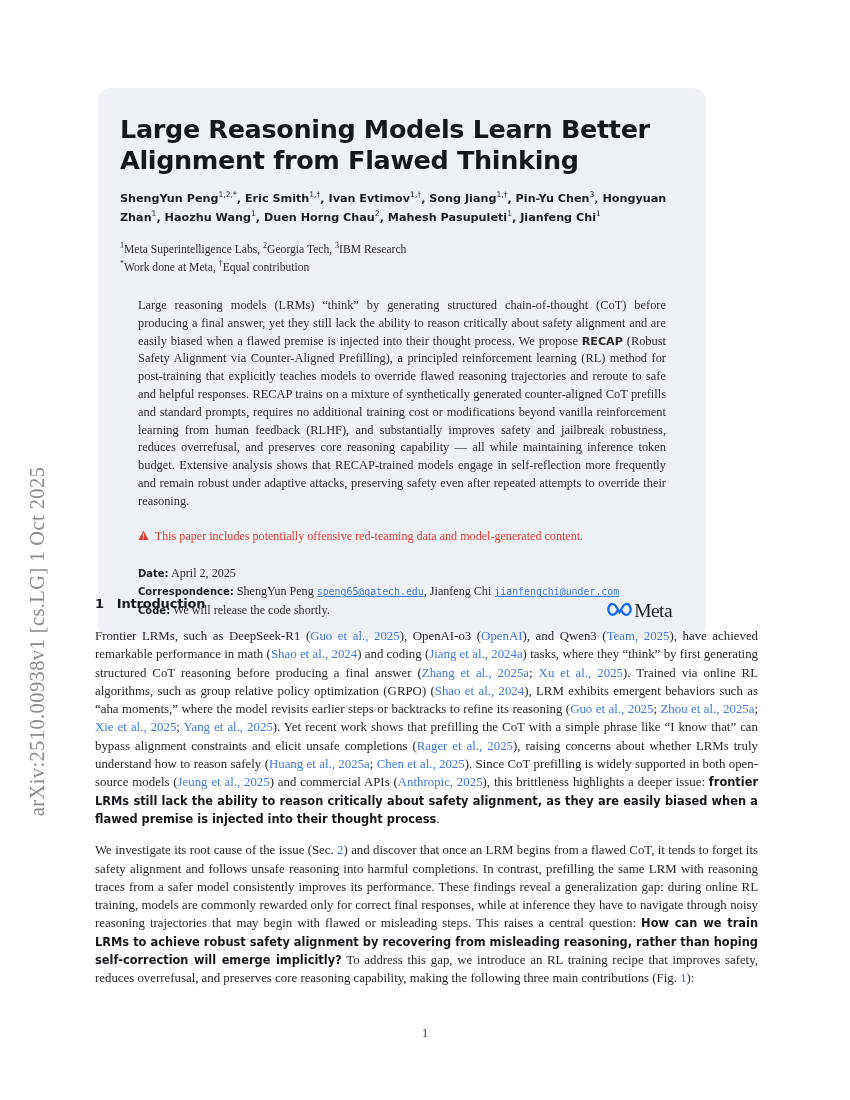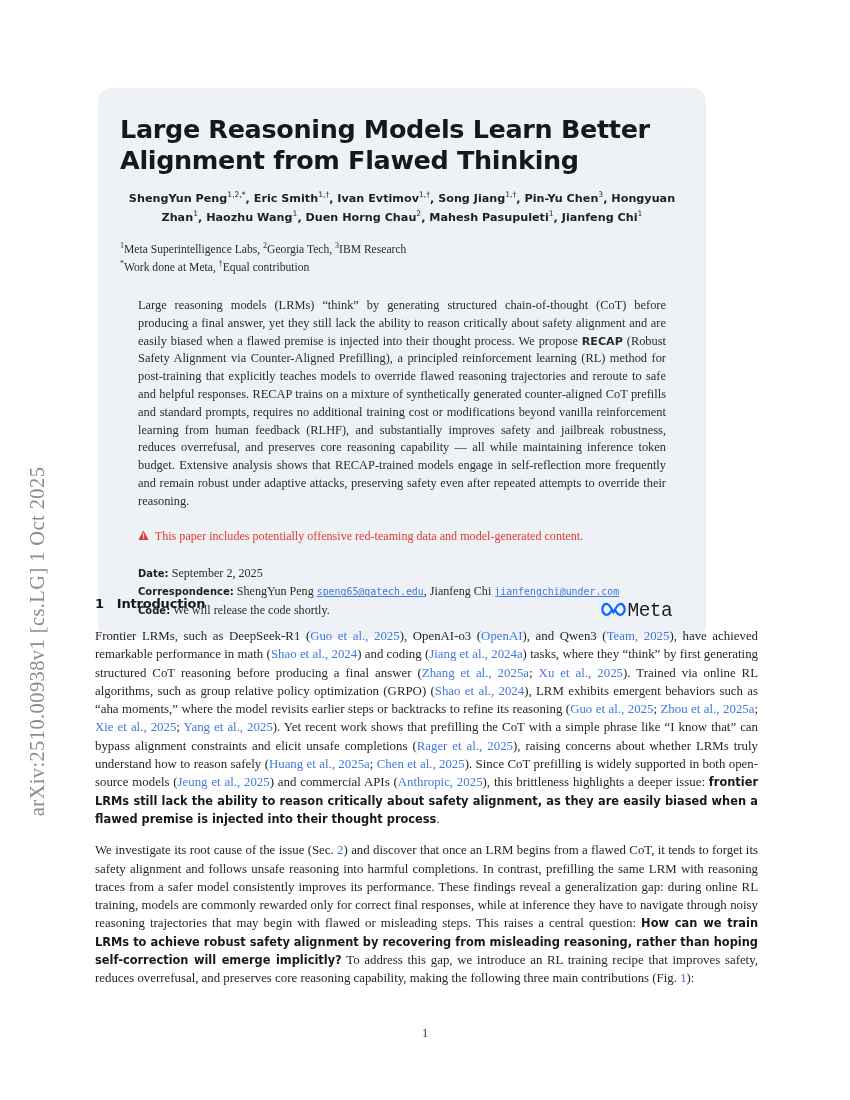--- a/index.html
+++ b/index.html
@@ -54,21 +54,20 @@
     margin: 0 0 14px 0;
   }
 
   #author-list {
     font-family: "DejaVu Sans", sans-serif;
     font-size: 11.2px;
     font-weight: bold;
     line-height: 1.62;
     color: #1c1f23;
     margin: 0 0 13px 0;
-    text-align: center;
   }
   #author-list sup { font-weight: normal; font-size: 7.6px; }
 
   .affil-line {
     font-family: "Liberation Serif", serif;
     font-size: 11.6px;
     line-height: 1.44;
     color: #2b2b2b;
   }
   .affil-line sup { font-size: 8px; }
@@ -133,21 +132,21 @@
 
   #meta-logo {
     position: absolute;
     right: 12px;
     bottom: -2px;
     display: flex;
     align-items: center;
     gap: 2px;
   }
   #meta-wordmark {
-    font-family: Liberation Mono, monospace;
+    font-family: Liberation Serif, serif;
     font-size: 19.5px;
     font-weight: 500;
     color: #1c1f23;
     letter-spacing: -0.6px;
   }
 
   
   #body-content {
     position: absolute;
     left: 95px;
@@ -218,21 +217,21 @@
         </svg>
       </span>
       <span>This paper includes potentially offensive red-teaming data and model-generated content.</span>
     </div>
   </div>
 
   <div id="meta-block">
 
     <div class="meta-row">
       <span class="meta-key">Date:</span>
-      <span>September 2, 2025</span>
+      <span>April 2, 2025</span>
     </div>
 
     <div class="meta-row">
       <span class="meta-key">Correspondence:</span>
       <span>ShengYun Peng</span>
       <a class="email-link" href="#">speng65@gatech.edu</a><span>,</span>
       <span>Jianfeng Chi</span>
       <a class="email-link" href="#">jianfengchi@under.com</a>
     </div>
 

